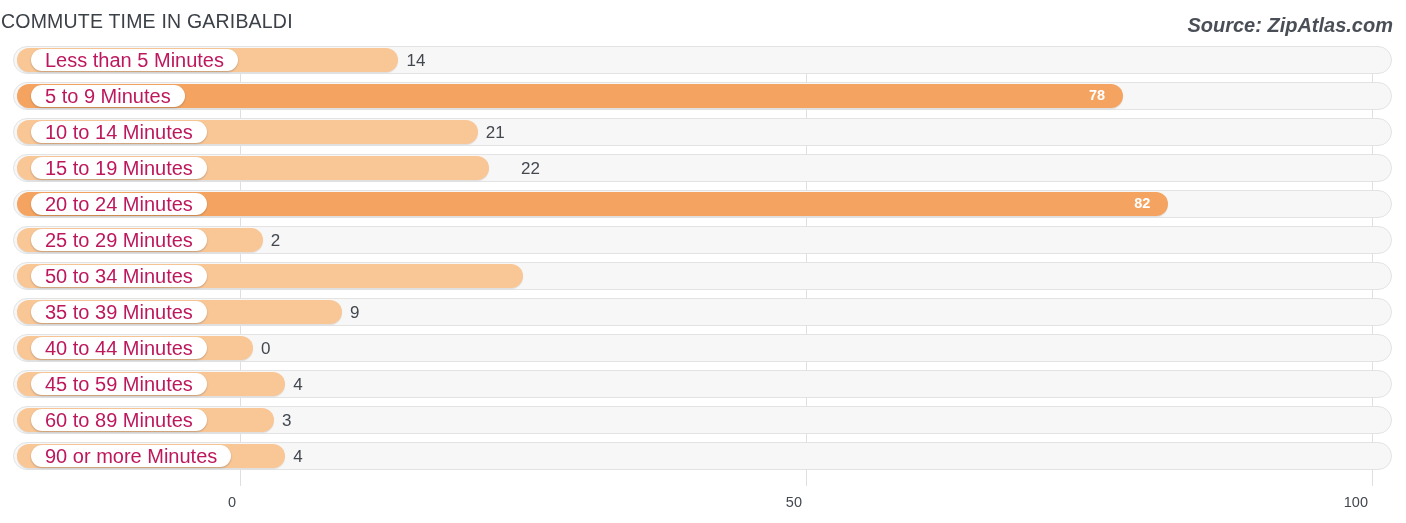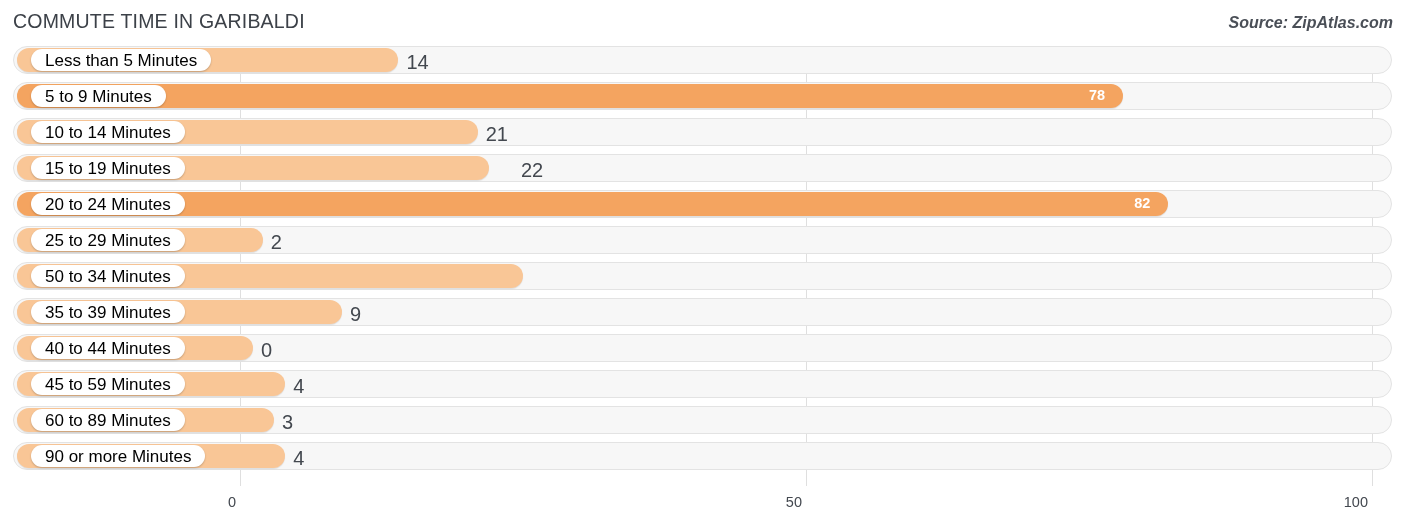--- a/index.html
+++ b/index.html
@@ -6,27 +6,27 @@
   body{
     width:1406px;height:523px;
     background:#ffffff;
     font-family:"Liberation Sans", sans-serif;
     overflow:hidden;
     position:relative;
   }
   
   #header{position:absolute;left:0;top:0;width:1406px;height:46px;}
   #chart-title{
-    position:absolute;left:13px;top:10px;
+    position:absolute;left:1px;top:10px;
     font-size:19.5px;letter-spacing:.2px;
     color:#3c4148;font-weight:400;
   }
   #source-label{
     position:absolute;right:13px;top:14px;
-    font-size:16px;font-style:italic;font-weight:bold;
+    font-size:20px;font-style:italic;font-weight:bold;
     color:#4a4f57;
   }
   
   #plot{position:absolute;left:0;top:46px;width:1406px;height:443px;}
   #gridlines{position:absolute;left:0;top:0;width:1406px;height:440px;pointer-events:none;}
   .gridline{position:absolute;top:0;width:1px;height:440px;background:#d9d9d9;opacity:.85;}
   #rows{position:absolute;left:0;top:0;width:1406px;}
   .row{
     position:relative;height:28px;margin-bottom:8px;
   }
@@ -47,25 +47,25 @@
   .pill{
     position:absolute;left:31px;top:3px;height:22px;
     background:#ffffff;
     border-radius:11px;
     box-shadow:0 1px 2px rgba(0,0,0,.22);
     display:flex;align-items:center;
     padding:0 14px;
     white-space:nowrap;
   }
   .pill-label{
-    font-size:17px;color:#000000;line-height:1;
+    font-size:20px;color:#be185d;line-height:1;
   }
   .val-out{
     position:absolute;top:5px;
-    font-size:20px;color:#43484f;white-space:nowrap;
+    font-size:17px;color:#43484f;white-space:nowrap;
   }
   .val-in{
     position:absolute;top:5px;
     font-size:14.5px;color:#ffffff;white-space:nowrap;
   }
   
   #axis{position:absolute;left:0;top:489px;width:1406px;height:34px;}
   .tick-label{
     position:absolute;top:5px;
     font-size:14.5px;color:#43484f;

